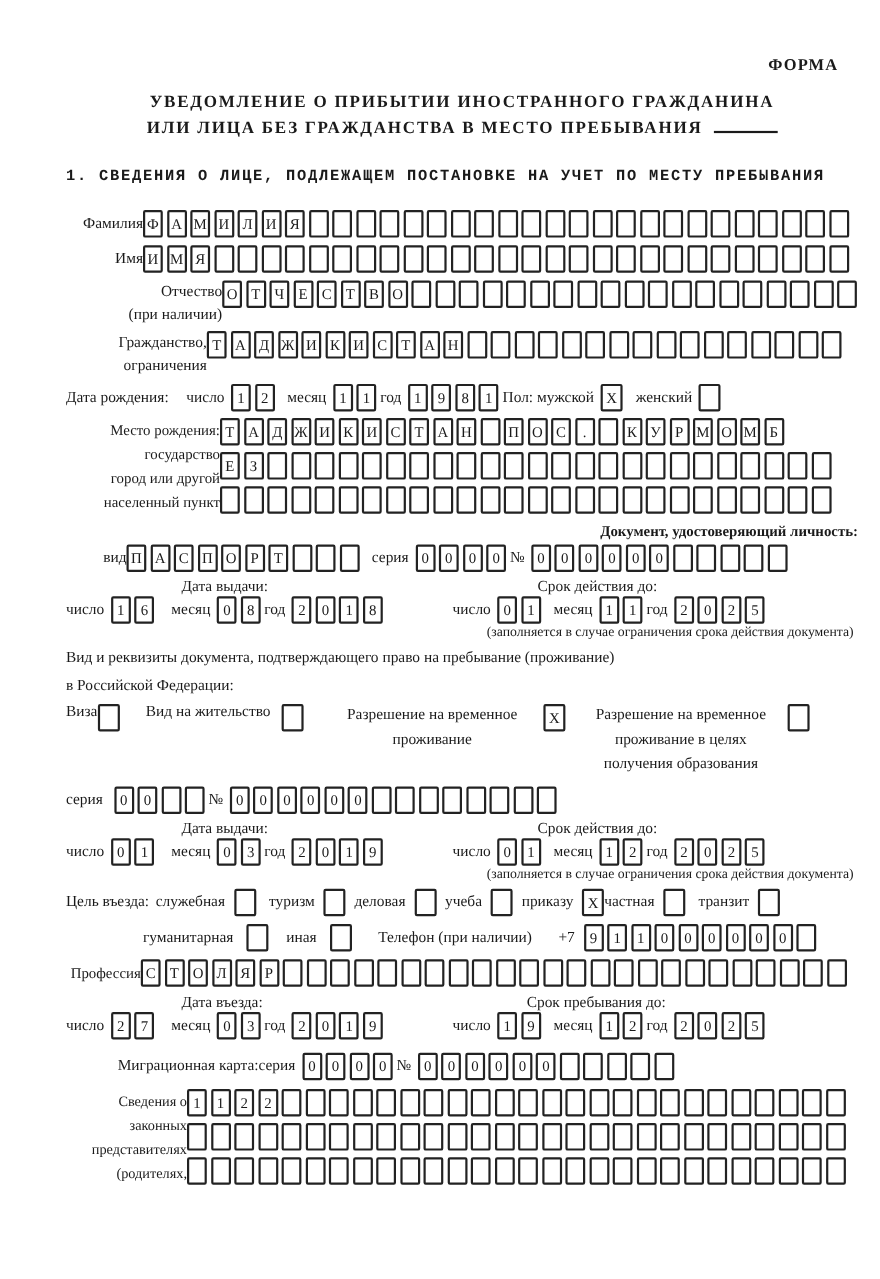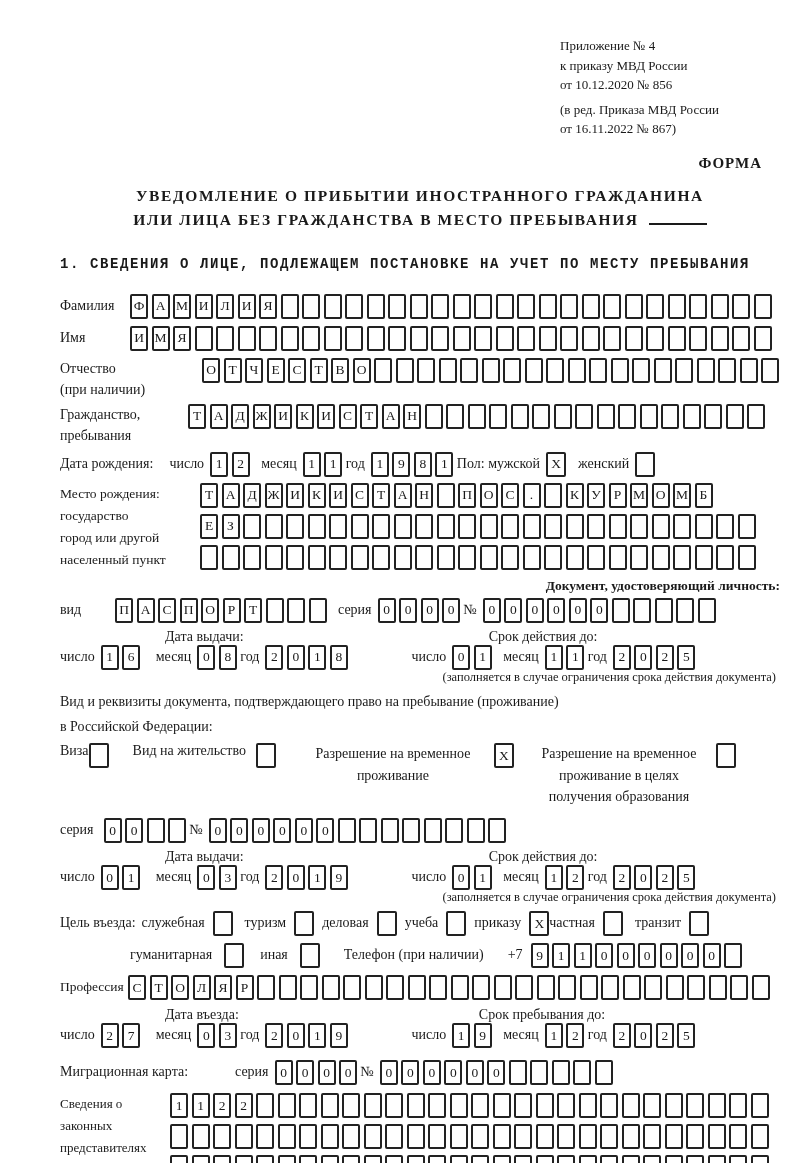--- a/index.html
+++ b/index.html
@@ -10,21 +10,21 @@
     overflow:hidden;position:relative;margin:0 auto;
   }
   .appendix{margin-left:500px;font-size:13px;line-height:1.5;}
   .appendix .rev{margin-top:5px;}
   .forma{margin-top:16px;text-align:right;padding-right:18px;font-weight:bold;font-size:15px;letter-spacing:1px;}
   .title{margin-top:12px;text-align:center;font-weight:bold;font-size:15.5px;line-height:1.55;letter-spacing:1.6px;}
   .title .uline{display:inline-block;width:58px;border-bottom:2px solid #1a1a1a;margin-left:10px;}
   .sec-head{margin-top:24px;font-weight:bold;font-size:14px;letter-spacing:1.6px;white-space:nowrap;font-family:Liberation Mono, monospace;}
   .row{display:flex;align-items:center;font-size:14px;}
   .row.top{align-items:flex-start;}
-  .lbl{flex:none;}
+  .lbl{flex:none;text-align:right;}
   .cells{display:flex;flex-wrap:nowrap;}
   .cell{
     flex:none;display:inline-flex;align-items:center;justify-content:center;
     width:18px;height:25px;box-sizing:border-box;border:2px solid #222;
     border-radius:2px;margin-right:3.5px;font-size:13.5px;line-height:1;
   }
   .cbx .cell{width:20px;margin-right:0;}
   .mt22{margin-top:22px;} .mt7{margin-top:7px;} .mt6{margin-top:6px;} .mt4{margin-top:4px;}
   .lbl2{line-height:21px;}
   .w70{width:70px;} .w142{width:142px;} .w128{width:128px;} .w140{width:140px;} .w110{width:110px;} .w55{width:55px;} .w68{width:68px;}
@@ -42,27 +42,20 @@
   .cbxrow .opt{display:flex;align-items:flex-start;}
   .optlines{text-align:center;line-height:1.55;}
   .reps{display:flex;align-items:flex-start;}
   .reps .lbl{font-size:13px;line-height:22px;}
 </style>
 </head>
 <body>
 
 <div class="page">
 
-  <div class="appendix">
-    <div>Приложение № 4</div>
-    <div>к приказу МВД России</div>
-    <div>от 10.12.2020 № 856</div>
-    <div class="rev">(в ред. Приказа МВД России</div>
-    <div>от 16.11.2022 № 867)</div>
-  </div>
 
   <div class="forma">ФОРМА</div>
 
   <div class="title">
     <div>УВЕДОМЛЕНИЕ О ПРИБЫТИИ ИНОСТРАННОГО ГРАЖДАНИНА</div>
     <div><span>ИЛИ ЛИЦА БЕЗ ГРАЖДАНСТВА В МЕСТО ПРЕБЫВАНИЯ</span><span class="uline"></span></div>
   </div>
 
   <div class="sec-head">1. СВЕДЕНИЯ О ЛИЦЕ, ПОДЛЕЖАЩЕМ ПОСТАНОВКЕ НА УЧЕТ ПО МЕСТУ ПРЕБЫВАНИЯ</div>
 
@@ -170,21 +163,21 @@
         <span class="cell"></span>
         <span class="cell"></span>
         <span class="cell"></span>
         <span class="cell"></span>
       </span>
   </div>
 
   <div class="row top mt4">
     <span class="lbl w128 lbl2">
       <span>Гражданство,</span><br>
-      <span>пребывания</span>
+      <span>ограничения</span>
     </span>
     <span class="cells">
         <span class="cell">Т</span>
         <span class="cell">А</span>
         <span class="cell">Д</span>
         <span class="cell">Ж</span>
         <span class="cell">И</span>
         <span class="cell">К</span>
         <span class="cell">И</span>
         <span class="cell">С</span>

